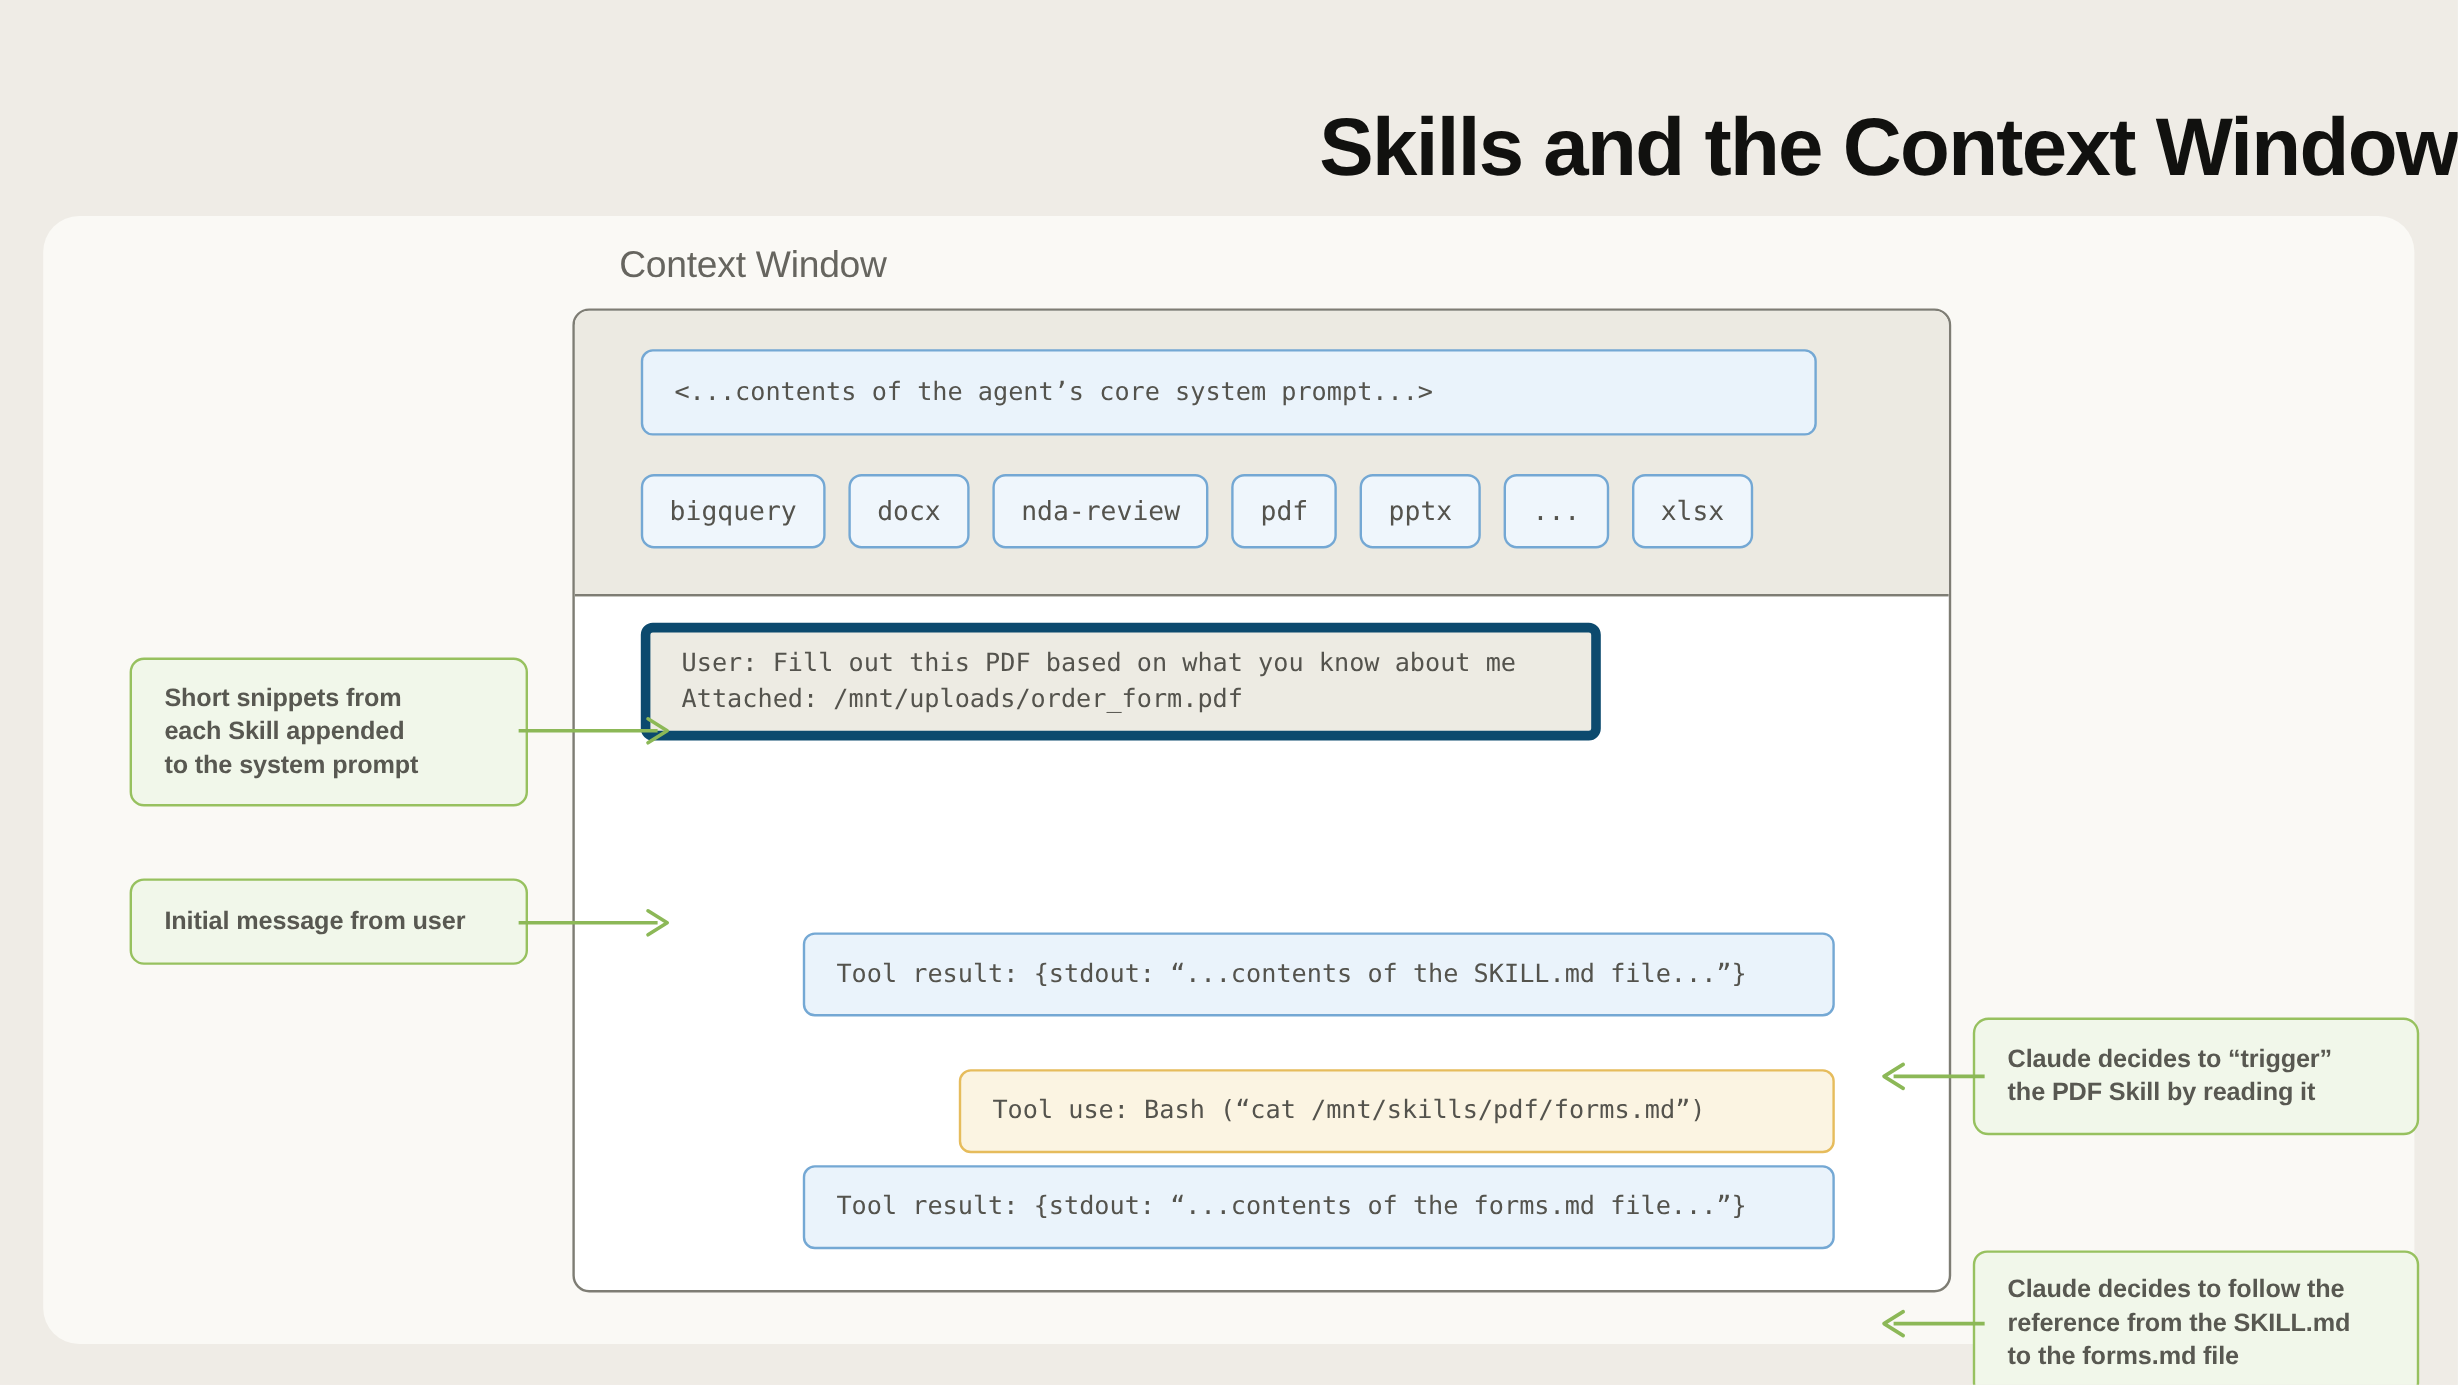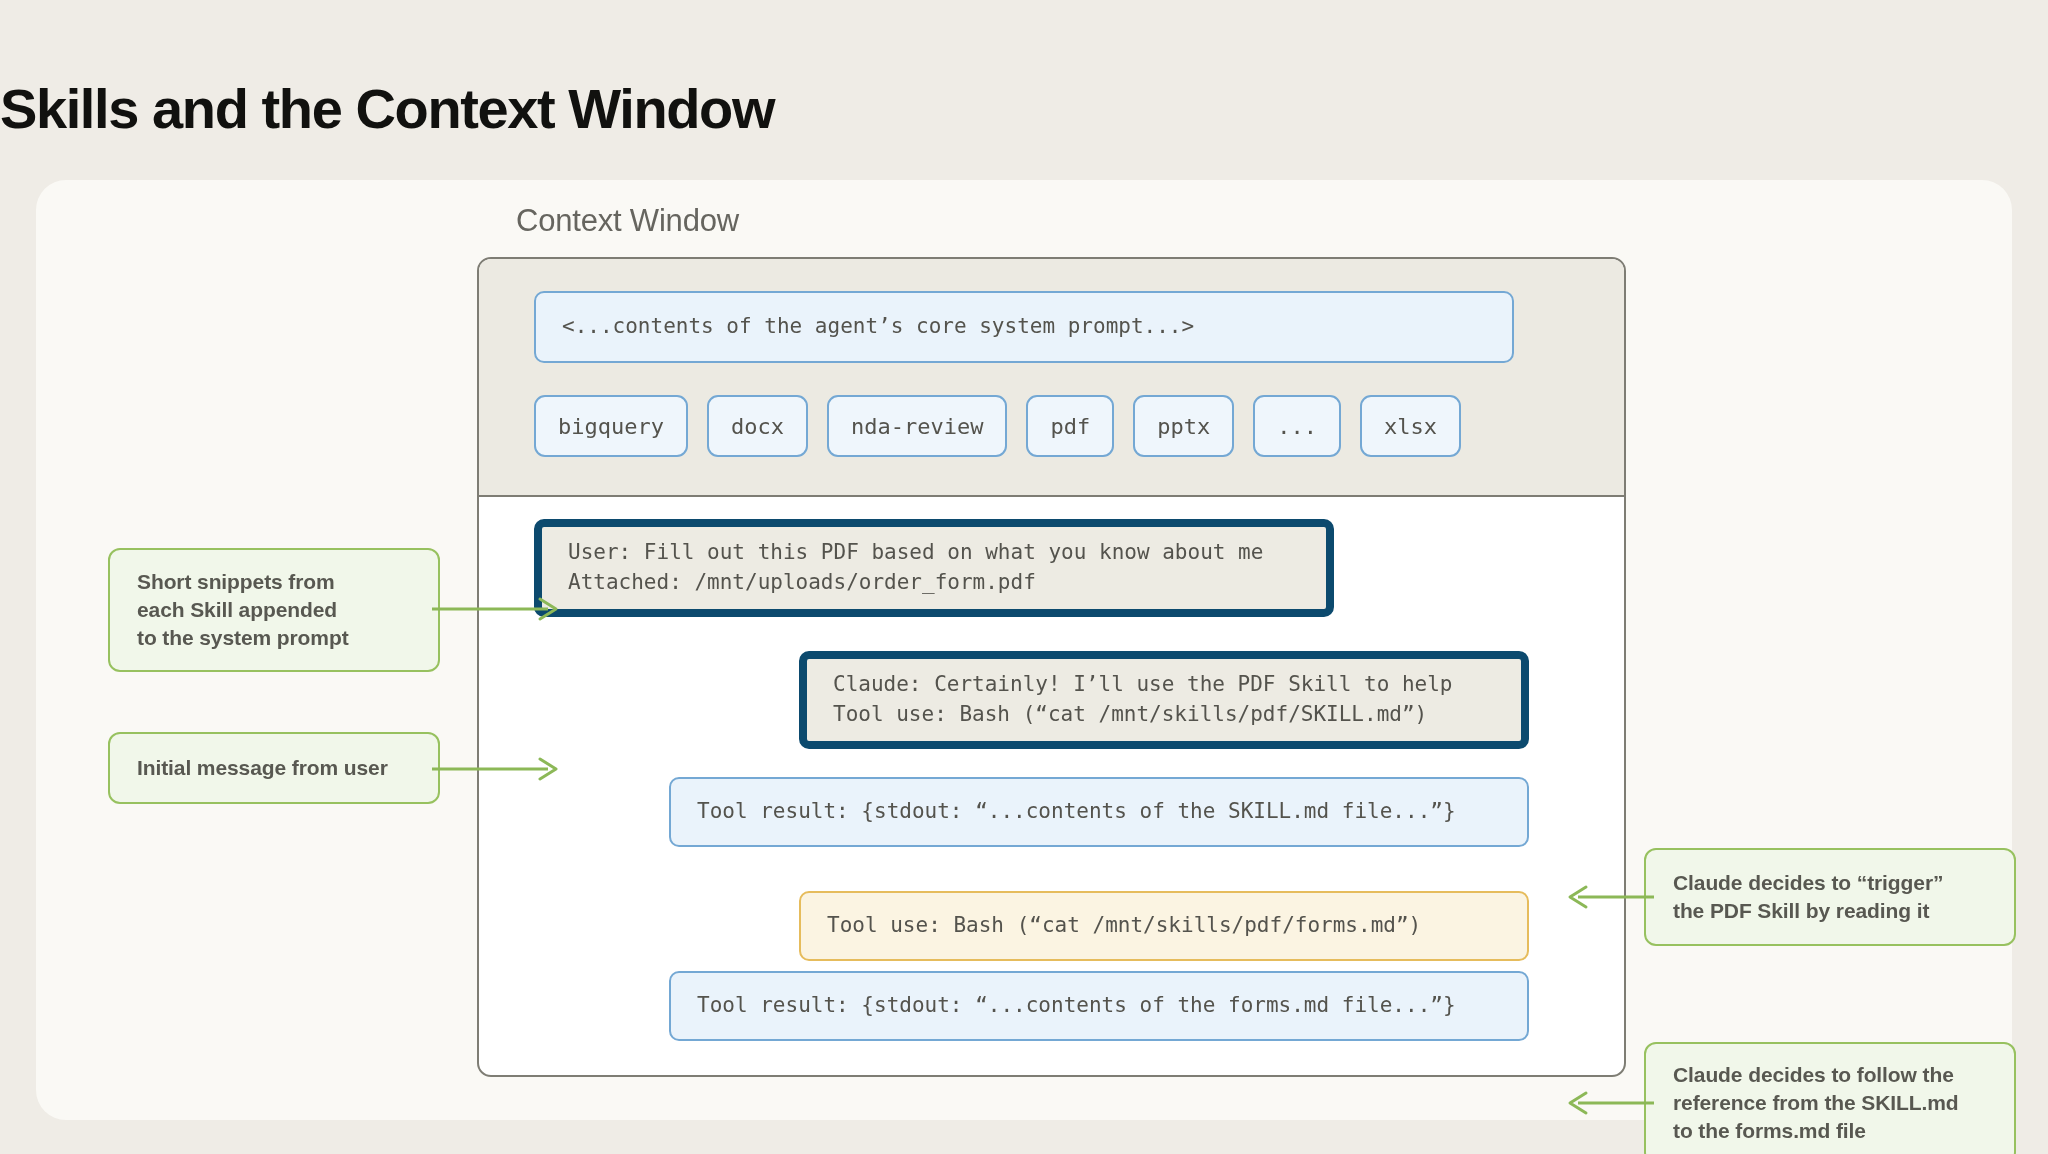--- a/index.html
+++ b/index.html
@@ -14,22 +14,22 @@
     overflow: hidden;
     position: relative;
   }
 
   
   .page-title {
     position: absolute;
     top: 38px;
     left: 0;
     width: 2048px;
-    text-align: left;
-    font-size: 56px;
+    text-align: right;
+    font-size: 68px;
     font-weight: bold;
     letter-spacing: -1.4px;
     color: #11110f;
     font-family: "Liberation Sans", sans-serif;
   }
 
   
   .card {
     position: absolute;
     left: 36px;
@@ -148,21 +148,21 @@
     font-size: 21px;
     font-weight: bold;
     line-height: 1.33;
     letter-spacing: -0.1px;
     display: flex;
     align-items: center;
     padding: 0 27px;
   }
   #callout-snippets { left: 72px;  top: 368px; width: 332px; height: 124px; }
   #callout-initial  { left: 72px;  top: 552px; width: 332px; height: 72px; }
-  #callout-trigger  { left: 1608px; top: 668px; width: 372px; height: 98px; }
+  #callout-trigger  { left: 1608px; top: 668px; width: 372px; height: 98px; border-radius: 13px; }
   #callout-follow   { left: 1608px; top: 862px; width: 372px; height: 122px; }
 
   
   .connector { position: absolute; pointer-events: none; }
   #arrow-snippets { left: 396px; top: 412px;  width: 130px; height: 34px; }
   #arrow-initial  { left: 396px; top: 572px;  width: 130px; height: 34px; }
   #arrow-trigger  { left: 1528px; top: 700px; width: 90px;  height: 34px; }
   #arrow-follow   { left: 1528px; top: 906px; width: 90px;  height: 34px; }
 </style>
 </head>
@@ -190,24 +190,20 @@
       <div class="chip">pptx</div>
       <div class="chip">...</div>
       <div class="chip">xlsx</div>
     </div>
 
     <div class="bubble grey" id="user-message-bubble">
       <span class="mono">User: Fill out this PDF based on what you know about me
 Attached: /mnt/uploads/order_form.pdf</span>
     </div>
 
-    <div class="bubble grey" id="claude-reply-bubble">
-      <span class="mono">Claude: Certainly! I’ll use the PDF Skill to help
-Tool use: Bash (“cat /mnt/skills/pdf/SKILL.md”)</span>
-    </div>
 
     <div class="bubble blue" id="tool-result-1-bubble">
       <span class="mono">Tool result: {stdout: “...contents of the SKILL.md file...”}</span>
     </div>
 
     <div class="bubble amber" id="tool-use-bubble">
       <span class="mono">Tool use: Bash (“cat /mnt/skills/pdf/forms.md”)</span>
     </div>
 
     <div class="bubble blue" id="tool-result-2-bubble">

